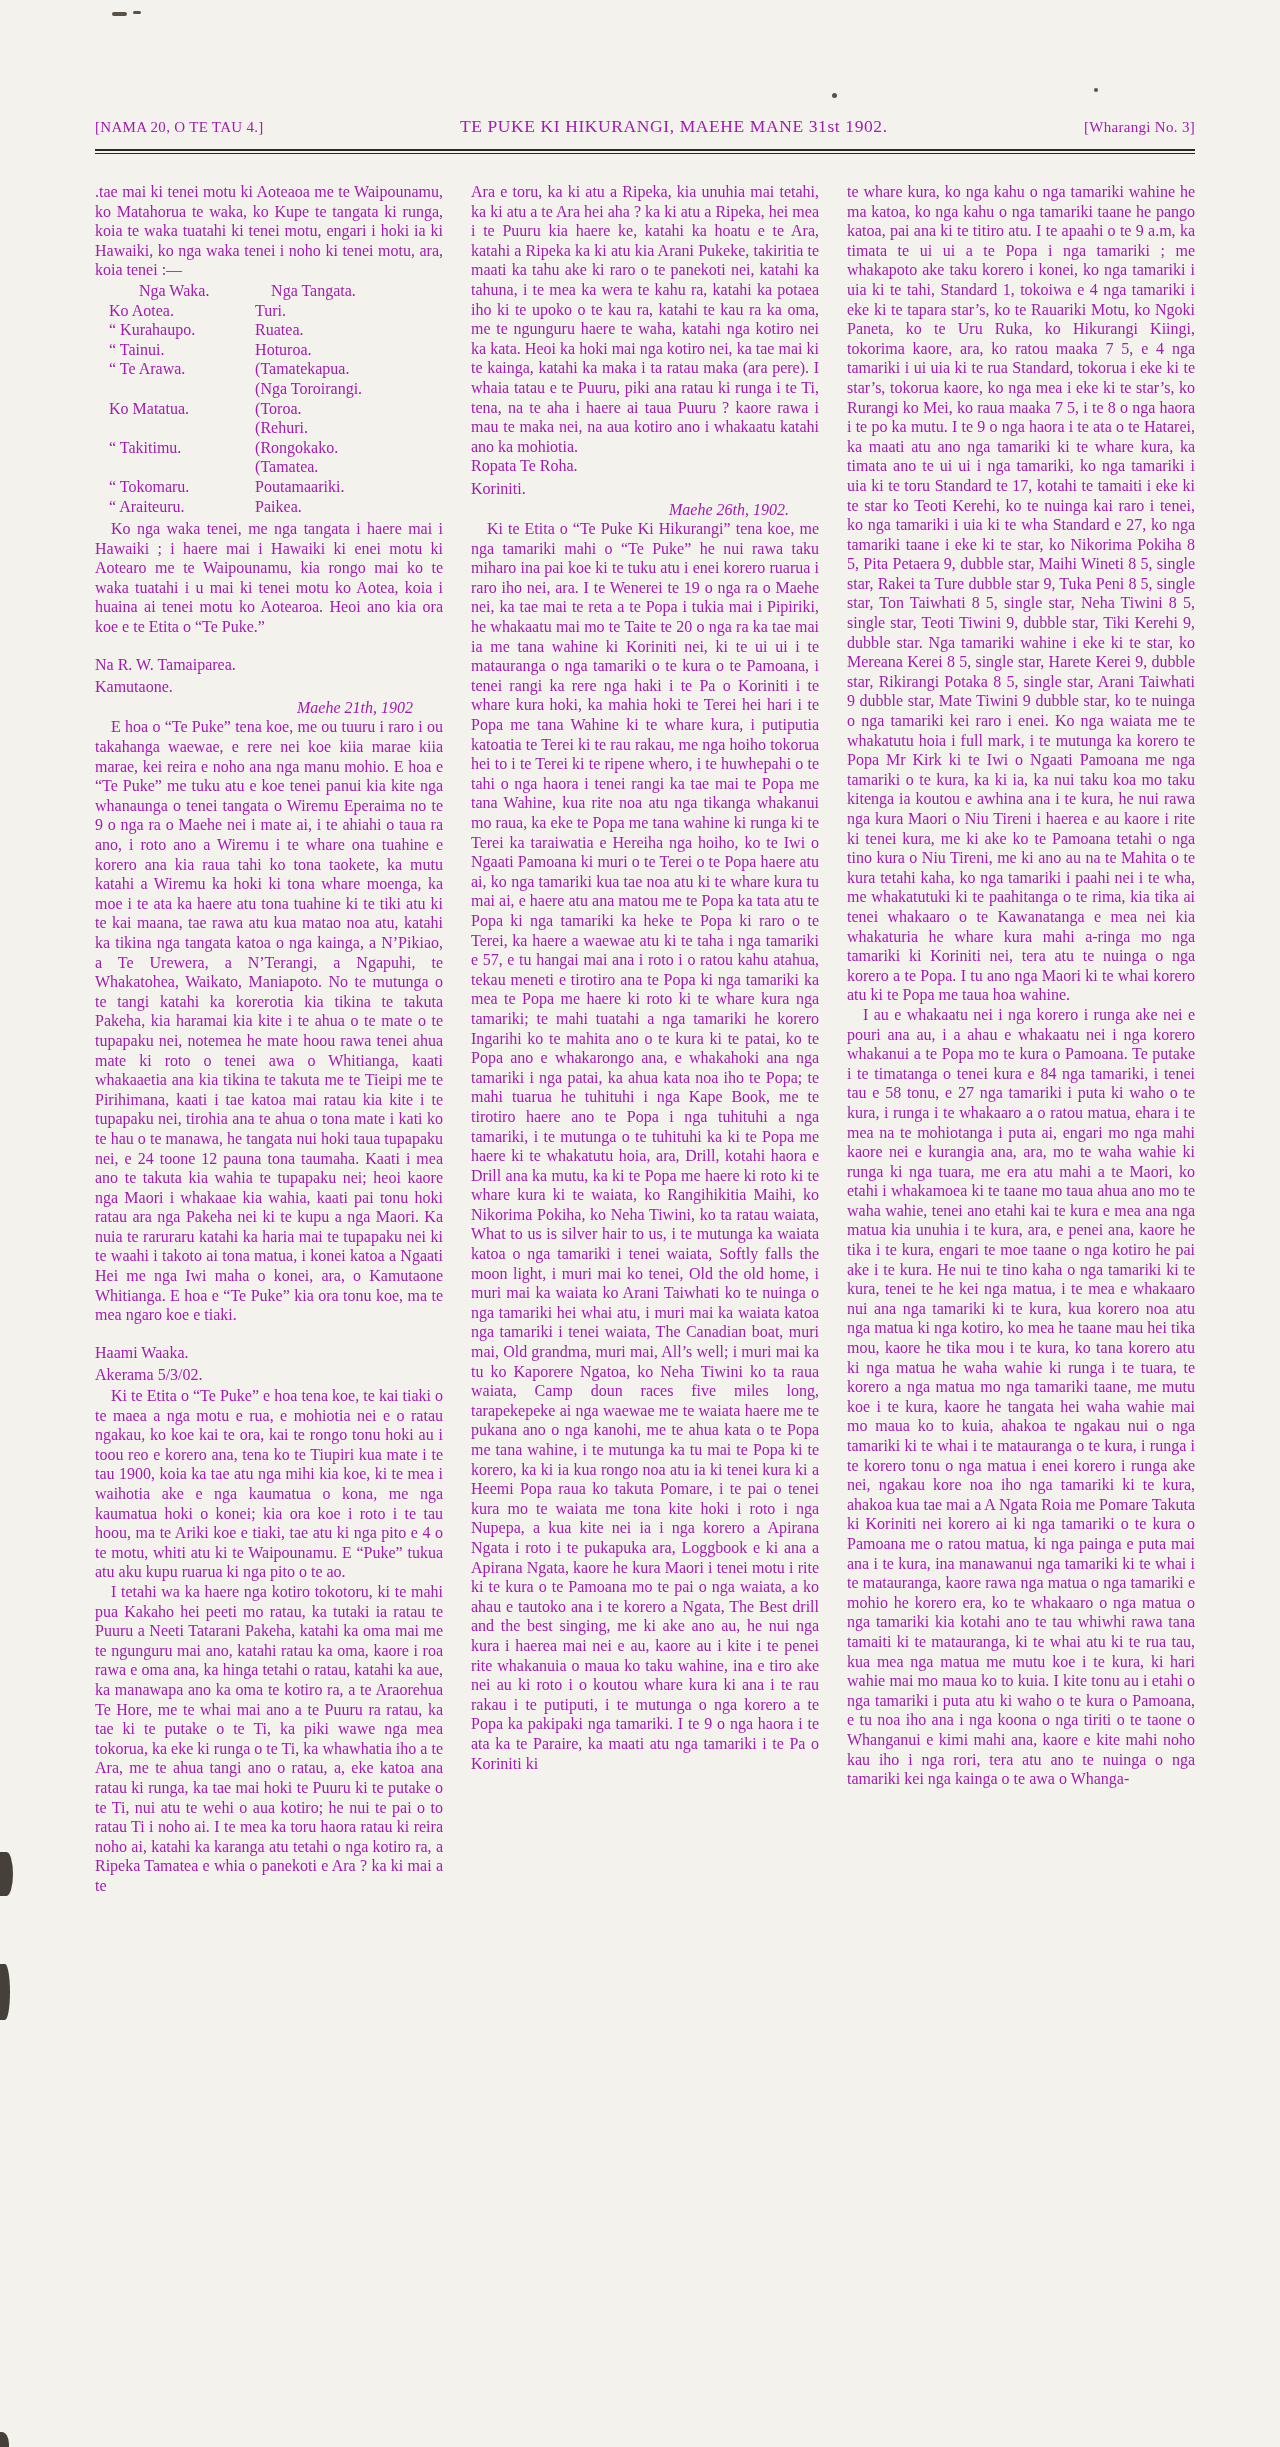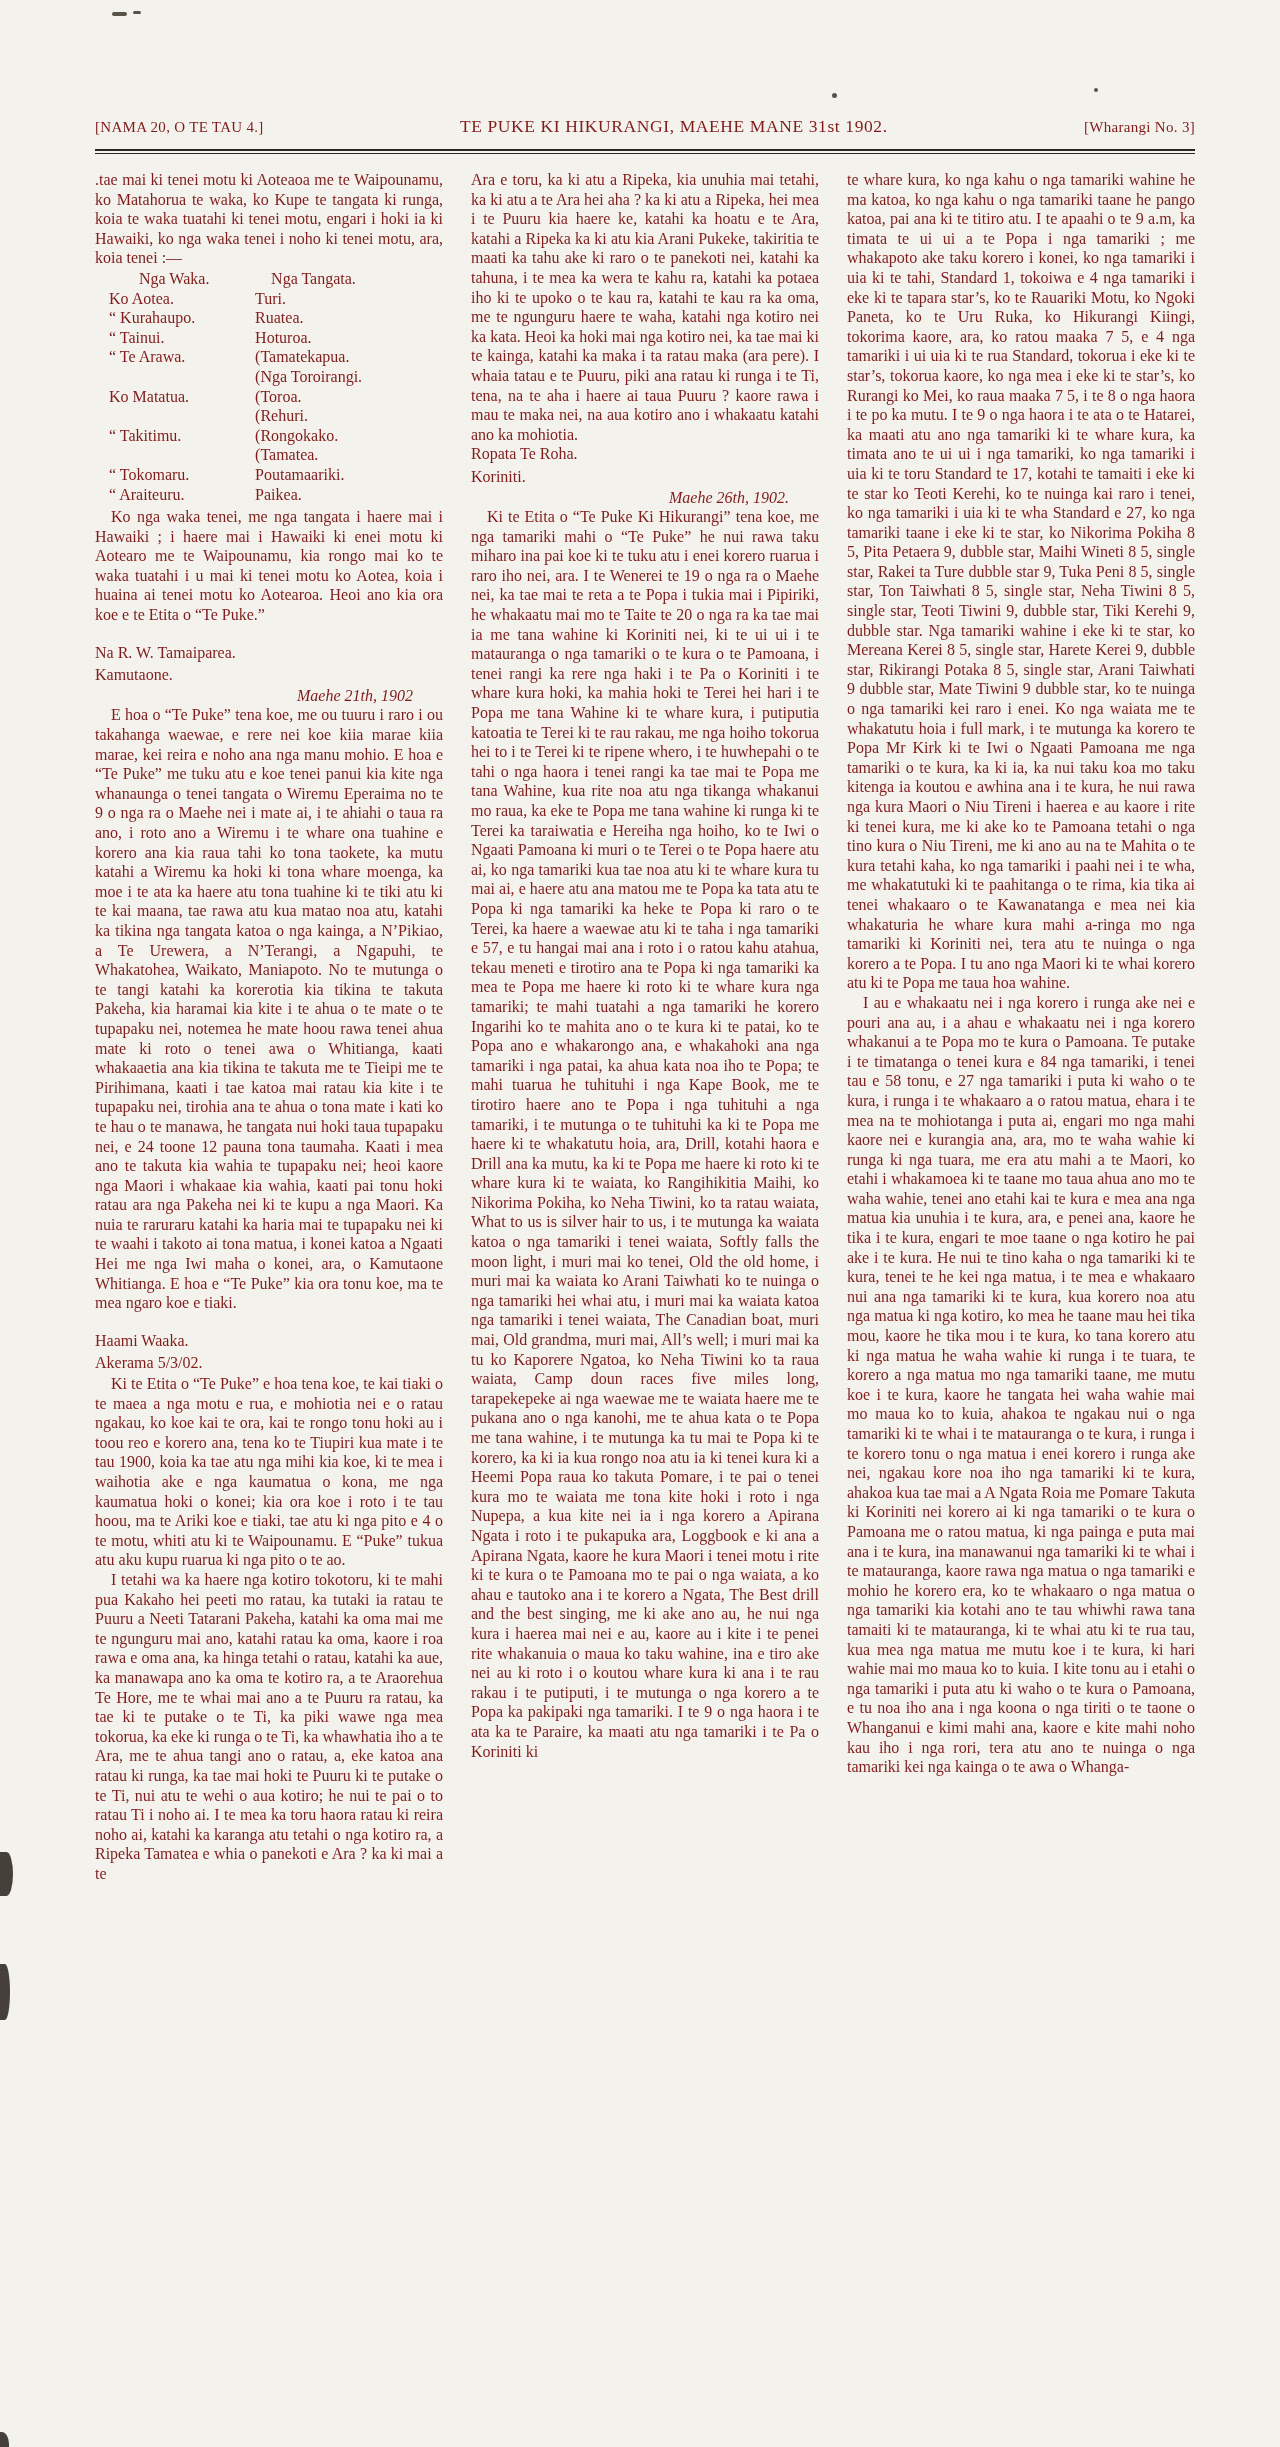--- a/index.html
+++ b/index.html
@@ -30,38 +30,38 @@
     position: absolute; top: 170px; left: 95px; width: 1100px; height: 2268px;
     display: flex; gap: 28px; overflow: hidden;
   }
   .column {
     flex: 1 1 0;
     font-size: 16px; line-height: 19.6px;
     text-align: justify;
     overflow: hidden;
   }
   .column p { margin: 0; text-indent: 16px; }
-  .column p.noindent { text-indent: 0; }
+  .column p.noindent { text-indent: 0; margin-top: 12px; }
   .column p.heading { text-indent: 0; margin: 3px 0 1px 0; }
   .column p.date { text-align: right; text-indent: 0; padding-right: 30px; font-style: italic; }
   .column p.sig { text-align: left; text-indent: 0; padding-right: 20px; margin-top: 18px; }
   .column p.sigc { text-align: left; text-indent: 0; }
   .waka-table { margin: 1px 0 3px 0; }
   .waka-row { display: flex; text-align: left; }
   .waka-col-a { width: 46%; padding-left: 14px; }
   .waka-col-b { width: 54%; }
   .waka-header .waka-col-a { padding-left: 44px; }
   .waka-header .waka-col-b { padding-left: 16px; }
   .smudge { position: absolute; background: #45413a; }
   .speck { position: absolute; background: #57534b; border-radius: 50%; }
 </style>
 </head>
 <body style="background: rgb(244, 242, 236);">
 
-<div class="page" style="background: rgb(244, 242, 236); color: #7f1d1d;">
+<div class="page" style="background: rgb(244, 242, 236); color: #a21caf;">
 
   <header class="masthead">
     <span class="side">[NAMA 20,  O TE TAU 4.]</span>
     <span class="title">TE PUKE KI HIKURANGI,  MAEHE MANE 31st 1902.</span>
     <span class="side">[Wharangi No. 3]</span>
   </header>
 
   <div class="head-rule"></div>
 
   <main class="columns" id="columns">

